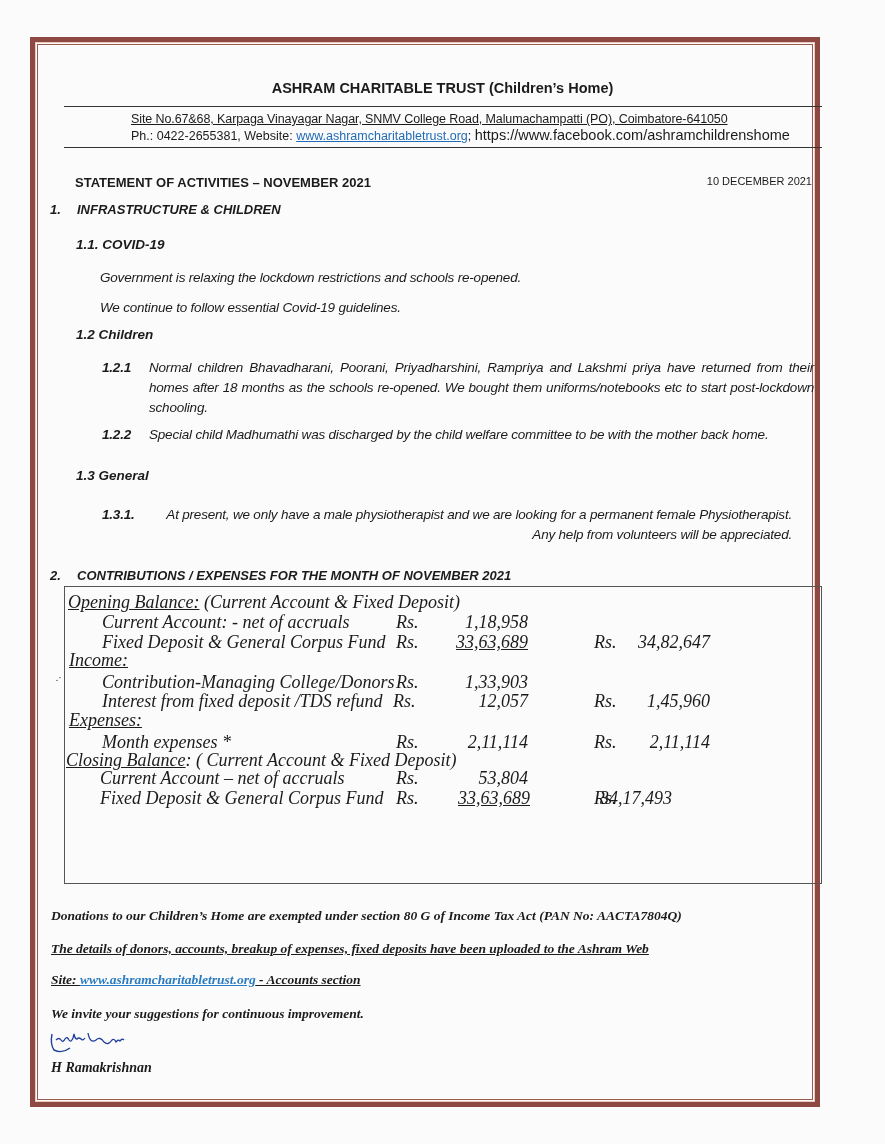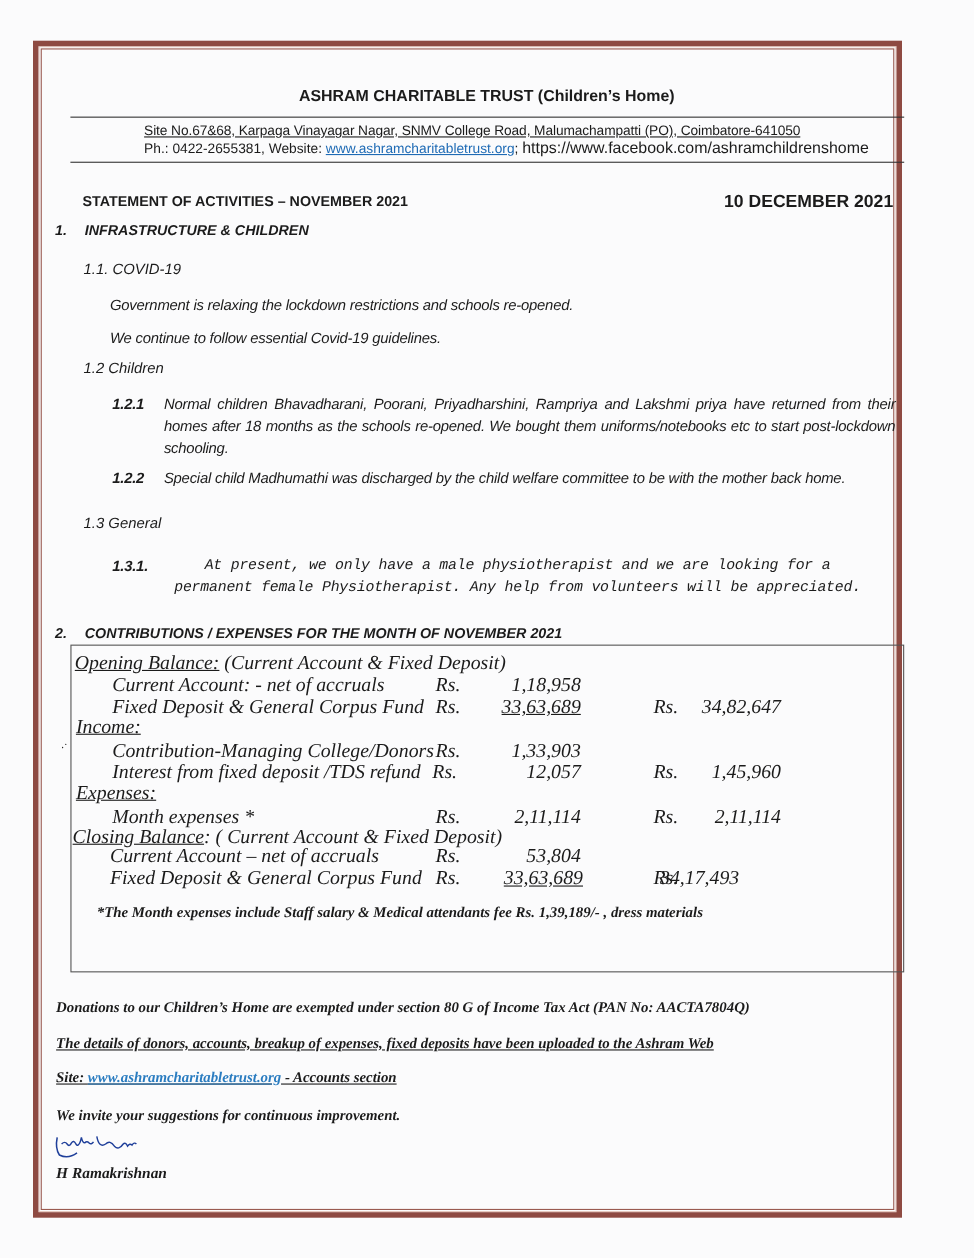--- a/index.html
+++ b/index.html
@@ -24,28 +24,28 @@
 
     .addr1, .addr2 {
       position: absolute; left: 87px; font-family: "Liberation Sans", sans-serif; white-space: nowrap; margin-left: 44px;
     }
     .addr1 { top: 112px; font-size: 12.5px; text-decoration: underline; letter-spacing: -0.1px; }
     .addr2 { top: 127px; font-size: 12.5px; }
     .addr2 .fb { font-size: 14.5px; }
     .link { color: #1f6bb5; text-decoration: underline; }
 
     .stmt { position: absolute; top: 175px; left: 75px; font-weight: bold; font-size: 13px; }
-    .date { position: absolute; top: 175px; right: 73px; font-weight: bold; font-size: 16px; }
+    .date { position: absolute; top: 175px; right: 73px; font-weight: normal; font-size: 11px; }
 
     .h1 {
       position: absolute; left: 50px; font-weight: bold; font-style: italic; font-size: 13px;
       font-family: "Liberation Sans", sans-serif;
     }
     .h1 .num { display: inline-block; width: 27px; }
-    .h2 { position: absolute; left: 76px; font-weight: normal; font-style: italic; font-size: 13.5px; font-family: "Liberation Sans", sans-serif; }
+    .h2 { position: absolute; left: 76px; font-weight: bold; font-style: italic; font-size: 13.5px; font-family: "Liberation Sans", sans-serif; }
     .para { position: absolute; left: 100px; font-style: italic; font-size: 13.5px; font-family: "Liberation Sans", sans-serif; letter-spacing: -0.2px; }
 
     .sub { position: absolute; left: 102px; width: 712px; font-size: 13.5px; font-style: italic; font-family: "Liberation Sans", sans-serif; line-height: 20px; letter-spacing: -0.2px; }
     .sub .sn { position: absolute; left: 0; top: 0; font-weight: bold; }
     .sub .st { margin-left: 47px; display: block; text-align: justify; }
 
     .box {
       position: absolute; left: 64px; top: 586px; width: 758px; height: 298px;
       border: 1px solid #555;
     }
@@ -93,21 +93,21 @@
   <span class="st">Normal children Bhavadharani, Poorani, Priyadharshini, Rampriya and Lakshmi priya have returned from their homes after 18 months as the schools re-opened.  We bought them uniforms/notebooks etc to start post-lockdown schooling.</span>
 </div>
 <div class="sub" style="top:425px;">
   <span class="sn">1.2.2</span>
   <span class="st">Special child  Madhumathi was discharged by the child welfare committee to be with the mother back home.</span>
 </div>
 
 <div class="h2" style="top:468px;">1.3 General</div>
 <div class="sub" style="top:505px; width:690px;">
   <span class="sn">1.3.1.</span>
-  <span class="st" style="text-align:center;font-family:Liberation Mono, monospace;">At present, we only have a male physiotherapist and we are looking for a permanent female Physiotherapist. Any help from volunteers will be appreciated.</span>
+  <span class="st" style="text-align:right;">At present, we only have a male physiotherapist and we are looking for a permanent female Physiotherapist. Any help from volunteers will be appreciated.</span>
 </div>
 
 <div class="h1" style="top:568px;">
   <span class="num">2.</span><span>CONTRIBUTIONS / EXPENSES FOR THE MONTH OF NOVEMBER 2021</span>
 </div>
 
 <div class="box"></div>
 
 <div class="fin" style="left:68px; top:592px;"><span class="u" style="text-decoration:underline;">Opening Balance:</span><span> (Current Account &amp; Fixed Deposit)</span></div>
 <div class="fin" style="left:102px; top:612px;">Current Account: - net of accruals</div>
@@ -144,21 +144,20 @@
 <div class="fin" style="left:396px; top:768px;">Rs.</div>
 <div class="fin amt" style="left:438px; top:768px;">53,804</div>
 
 <div class="fin" style="left:100px; top:788px;">Fixed Deposit &amp; General Corpus Fund</div>
 <div class="fin" style="left:396px; top:788px;">Rs.</div>
 <div class="fin amt u" style="left:440px; top:788px;">33,63,689</div>
 <div class="fin" style="left:594px; top:788px;">Rs.</div>
 <div class="fin amt" style="left:582px; top:788px;">34,17,493</div>
 
 <div class="note">
-  <div>*The Month expenses include Staff salary &amp; Medical attendants fee Rs. 1,39,189/- , dress materials</div>
 </div>
 
 <div class="foot" style="top:908px;">Donations to our Children’s Home are exempted under section 80 G of Income Tax Act (PAN No: AACTA7804Q)</div>
 <div class="foot u" style="top:941px;">The details of donors, accounts, breakup of expenses, fixed deposits have been uploaded to the Ashram Web</div>
 <div class="foot u" style="top:972px;">
   <span>Site: </span><span class="link">www.ashramcharitabletrust.org</span><span> - Accounts section</span>
 </div>
 <div class="foot" style="top:1006px;">We invite your suggestions for continuous improvement.</div>
 
 <svg class="sig" viewBox="0 0 90 30">

